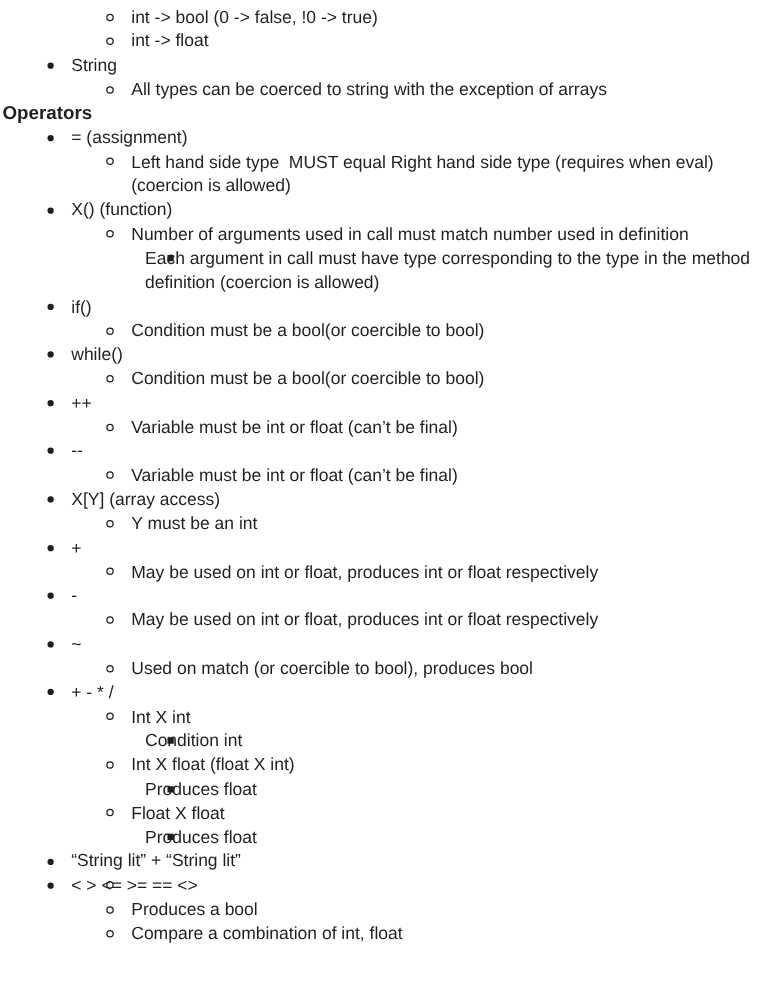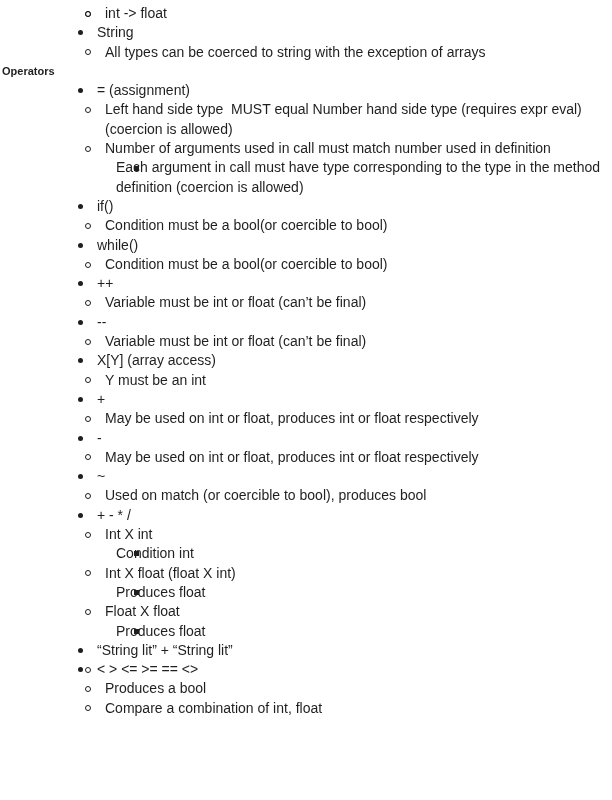--- a/index.html
+++ b/index.html
@@ -22,23 +22,23 @@
       color: var(--text-color, #1f1f1f);
     }
     .item {
       position: relative;
       white-space: pre-wrap;
       padding-right: 0;
     }
     .item.l0 {
       padding-left: 2px;
       font-weight: 700;
-      font-size: 11px;
+      font-size: 15px;
     }
-    .item.l1 { padding-left: 57px; margin-left: 40px; }
+    .item.l1 { padding-left: 57px; }
     .item.l2 { padding-left: 105px; }
     .item.l3 { padding-left: 116px; }
     .bullet {
       position: absolute;
       top: 0;
       width: 10px;
       height: 19.3px;
       display: flex;
       align-items: center;
       justify-content: center;
@@ -66,27 +66,28 @@
       height: 5px;
       background: currentColor;
       display: block;
     }
     .text { display: inline; }
   </style>
 </head>
 <body style="--bg-color: #ffffff; --text-color: #1f1f1f;">
 
 <div class="page" id="doc">
-    <div class="item l2"><span class="bullet"><span class="b-circle"></span></span></div>
+    <div class="item l2"><span class="bullet"><span class="b-circle"></span></span><span class="text">int -&gt; bool (0 -&gt; false, !0 -&gt; true)</span></div>
     <div class="item l2"><span class="bullet"><span class="b-circle"></span></span><span class="text">int -&gt; float</span></div>
     <div class="item l1"><span class="bullet"><span class="b-disc"></span></span><span class="text">String</span></div>
     <div class="item l2"><span class="bullet"><span class="b-circle"></span></span><span class="text">All types can be coerced to string with the exception of arrays</span></div>
     <div class="item l0"><span class="text">Operators</span></div>
     <div class="item l1"><span class="bullet"><span class="b-disc"></span></span><span class="text">= (assignment)</span></div>
-    <div class="item l2"><span class="bullet"><span class="b-circle"></span></span><span class="text">Left hand side type  MUST equal Number hand side type (requires expr eval) (coercion is allowed)</span></div>
+    <div class="item l2"><span class="bullet"><span class="b-circle"></span></span><span class="text">Left hand side type  MUST equal Right hand side type (requires when eval) (coercion is allowed)</span></div>
+    <div class="item l1"><span class="bullet"><span class="b-disc"></span></span><span class="text">X() (function)</span></div>
     <div class="item l2"><span class="bullet"><span class="b-circle"></span></span><span class="text">Number of arguments used in call must match number used in definition</span></div>
     <div class="item l3"><span class="bullet"><span class="b-square"></span></span><span class="text">Each argument in call must have type corresponding to the type in the method definition (coercion is allowed)</span></div>
     <div class="item l1"><span class="bullet"><span class="b-disc"></span></span><span class="text">if()</span></div>
     <div class="item l2"><span class="bullet"><span class="b-circle"></span></span><span class="text">Condition must be a bool(or coercible to bool)</span></div>
     <div class="item l1"><span class="bullet"><span class="b-disc"></span></span><span class="text">while()</span></div>
     <div class="item l2"><span class="bullet"><span class="b-circle"></span></span><span class="text">Condition must be a bool(or coercible to bool)</span></div>
     <div class="item l1"><span class="bullet"><span class="b-disc"></span></span><span class="text">++</span></div>
     <div class="item l2"><span class="bullet"><span class="b-circle"></span></span><span class="text">Variable must be int or float (can’t be final)</span></div>
     <div class="item l1"><span class="bullet"><span class="b-disc"></span></span><span class="text">--</span></div>
     <div class="item l2"><span class="bullet"><span class="b-circle"></span></span><span class="text">Variable must be int or float (can’t be final)</span></div>

